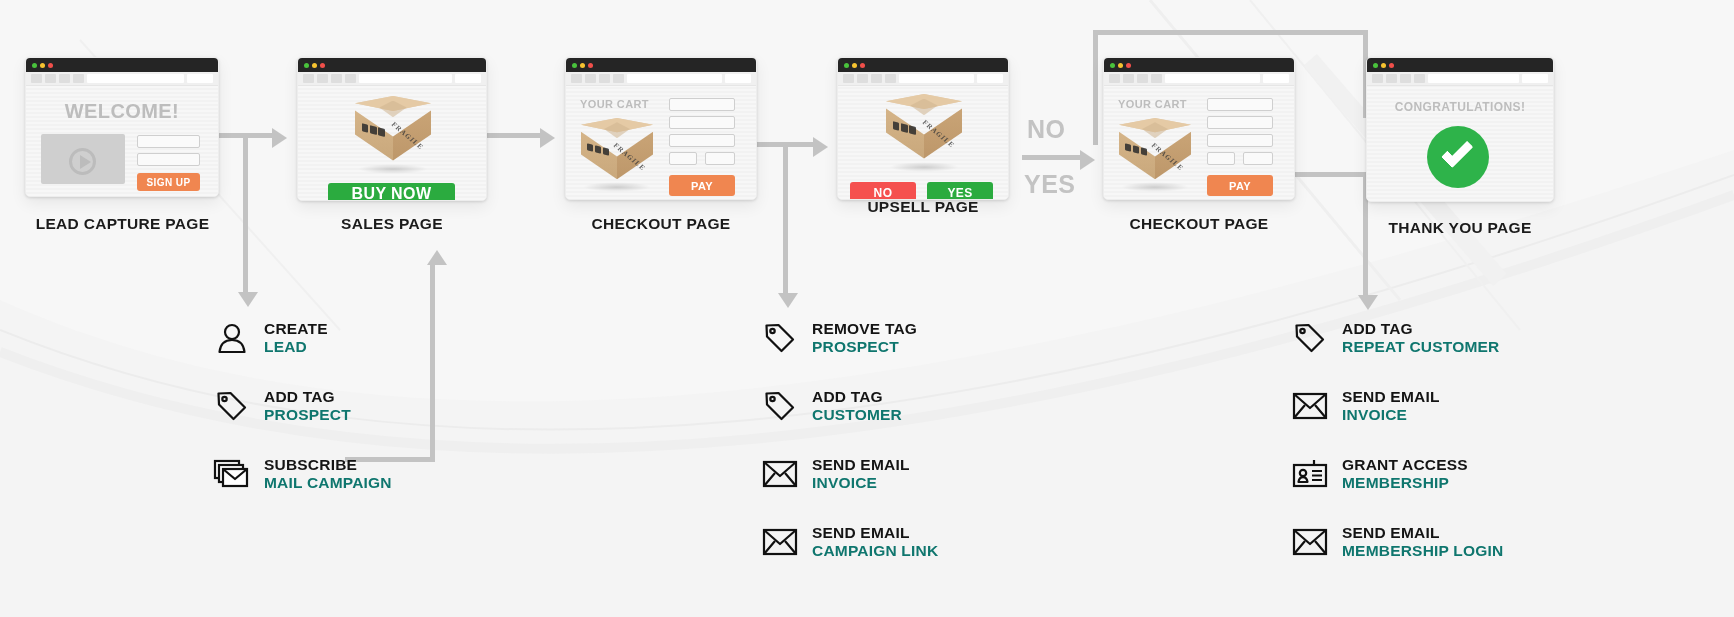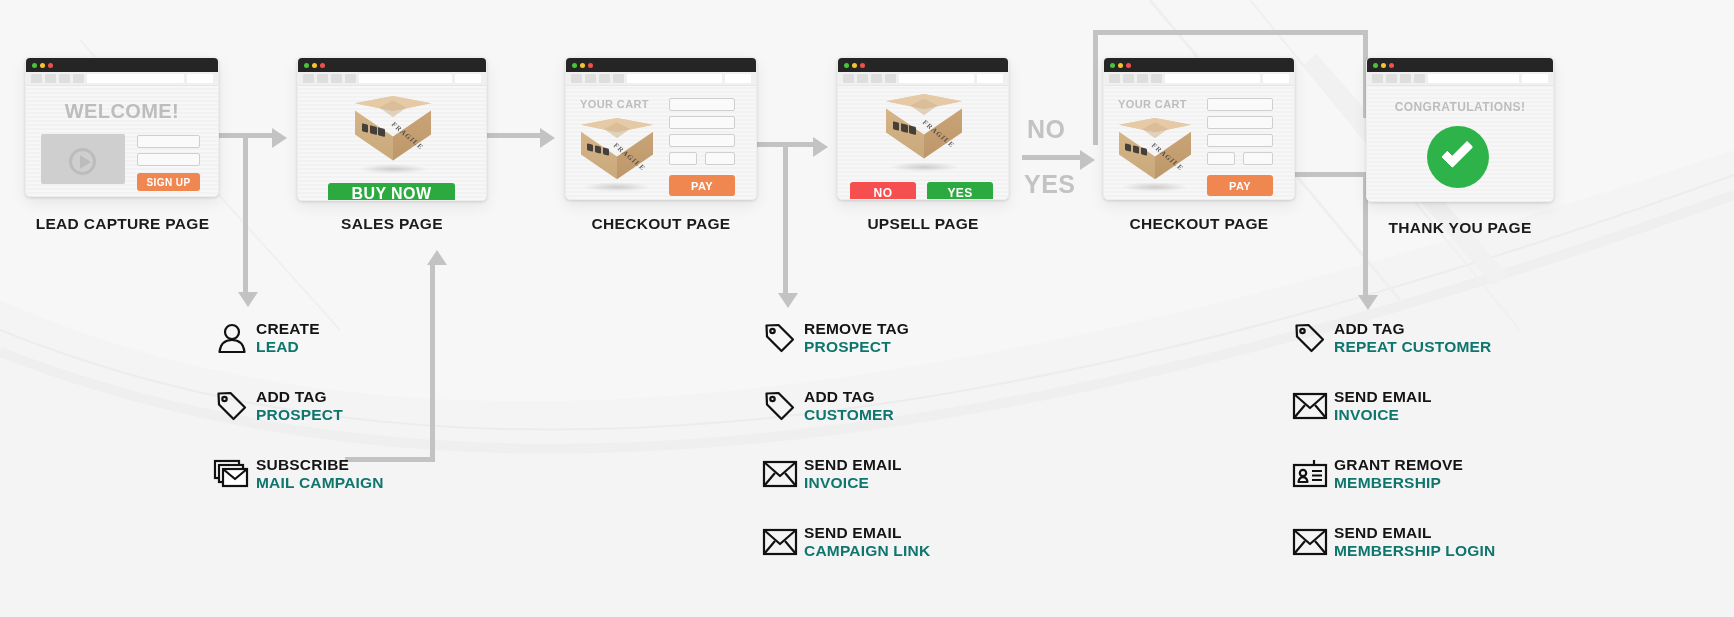--- a/index.html
+++ b/index.html
@@ -156,21 +156,21 @@
     border-left:10px solid transparent;
     border-right:10px solid transparent;
   }
   .branch-label{
     position:absolute; color:#c3c3c3; font-weight:bold; font-size:25px; letter-spacing:.5px;
   }
 
   
   .actions { position:absolute; }
   .action-row{
-    display:flex; align-items:center; gap:4px; margin-bottom:28px;
+    display:flex; align-items:center; gap:12px; margin-bottom:28px;
   }
   .action-icon{ width:40px; height:40px; flex:0 0 40px; display:flex; align-items:center; justify-content:center; }
   .action-text{ line-height:1.12; }
   .action-title{ font-weight:bold; font-size:15.5px; color:#141414; letter-spacing:.2px; white-space:nowrap;}
   .action-sub{ font-weight:bold; font-size:15.5px; color:#0f766e; letter-spacing:.2px; white-space:nowrap;}
 </style>
 </head>
 <body>
 
 <svg class="bg-swoosh" viewBox="0 0 1734 617" preserveAspectRatio="none">
@@ -349,21 +349,21 @@
             <i></i>
             <i></i>
             <i></i>
           </div>
         <div class="fragile">FRAGILE</div>
       </div>
       <div class="btn red" style="left:12px; top:96px; width:66px; height:21px; font-size:12px;">NO</div>
       <div class="btn green" style="left:89px; top:96px; width:66px; height:21px; font-size:12px;">YES</div>
     </div>
   </div>
-  <div class="caption" style="left:837px; top:215px; width:172px;">UPSELL PAGE</div>
+  <div class="caption" style="left:837px; top:198px; width:172px;">UPSELL PAGE</div>
 
   <div class="win" style="left:1103px; top:57px; width:192px; height:143px;">
     <div class="win-titlebar">
       <span class="dot g"></span>
       <span class="dot y"></span>
       <span class="dot r"></span>
     </div>
     <div class="win-toolbar">
       <span class="tb-sq"></span>
       <span class="tb-sq"></span>
@@ -545,21 +545,21 @@
       <span class="action-icon">
         <svg width="36" height="32" viewBox="0 0 36 32" fill="none" stroke="#111" stroke-width="2.2">
           <rect x="2" y="7" width="32" height="21"></rect>
           <circle cx="11" cy="15" r="3.2"></circle>
           <path d="M6.5 24 C7 20.5 9 19.2 11 19.2 C13 19.2 15 20.5 15.5 24 Z" stroke-linejoin="round"></path>
           <path d="M20 13 H30 M20 17.5 H30 M20 22 H30"></path>
           <path d="M22 2 V7"></path>
         </svg>
       </span>
       <span class="action-text">
-        <span class="action-title">GRANT REMOVE</span><br>
+        <span class="action-title">GRANT ACCESS</span><br>
         <span class="action-sub">MEMBERSHIP</span>
       </span>
     </div>
     <div class="action-row">
       <span class="action-icon">
         <svg width="36" height="30" viewBox="0 0 36 30" fill="none" stroke="#111" stroke-width="2.2">
           <rect x="2" y="3" width="32" height="24"></rect>
           <path d="M2 3 L18 17 L34 3" stroke-linejoin="round"></path>
           <path d="M2 27 L13 14 M34 27 L23 14"></path>
         </svg>

